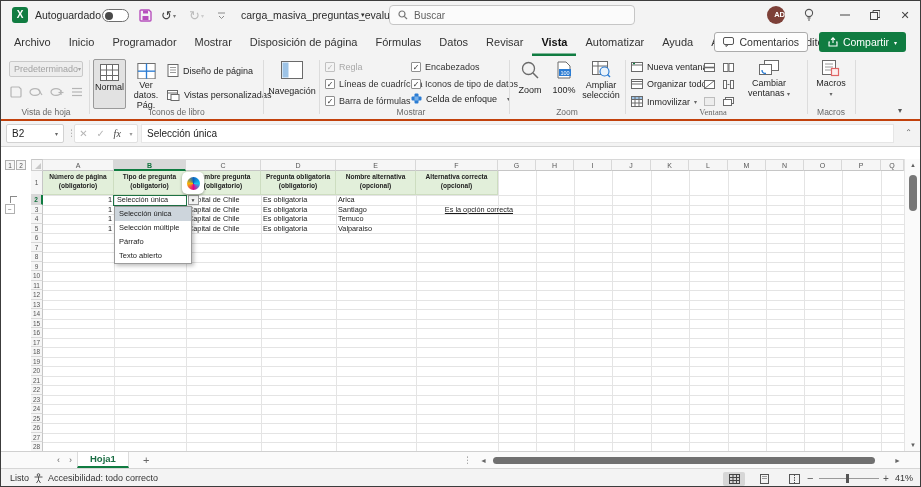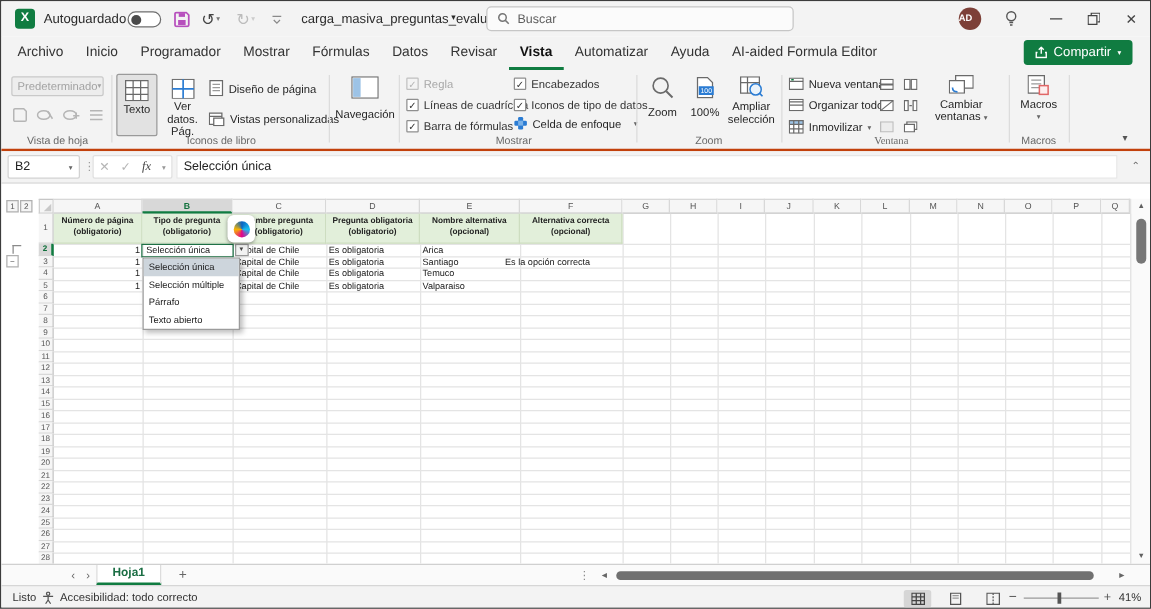--- a/index.html
+++ b/index.html
@@ -9,21 +9,21 @@
   
   .titlebar { position:absolute; top:0; left:0; right:0; height:28px; background:#f3f3f3; }
   .titlebar .item { position:absolute; font-size:10.5px; color:#2b2b2b; line-height:28px; white-space:nowrap; }
   .excel-logo { position:absolute; left:11px; top:6px; width:16px; height:16px; background:#107c41; border-radius:3px; color:#fff; font-size:10px; font-weight:bold; text-align:center; line-height:16px; }
   .toggle { position:absolute; left:101px; top:8px; width:27px; height:13px; border:1px solid #6e6e6e; border-radius:7px; background:#fff; }
   .toggle .knob { position:absolute; left:2px; top:1.5px; width:8px; height:8px; border-radius:50%; background:#4a4a4a; }
   .tb-ico { position:absolute; top:0; height:28px; display:flex; align-items:center; gap:1px; color:#444; }
   .chev { font-size:6px; color:#777; }
   .searchbox { position:absolute; left:388px; top:4px; width:246px; height:20px; background:#fbfbfb; border:1px solid #c6c6c6; border-radius:4px; display:flex; align-items:center; padding-left:8px; gap:6px; }
   .searchbox span { font-size:10px; color:#5f5f5f; }
-  .avatar { position:absolute; left:766px; top:5px; width:18px; height:18px; border-radius:50%; background:#7d4038; color:#fff; font-size:7.5px; font-weight:bold; text-align:left; line-height:18px; }
+  .avatar { position:absolute; left:766px; top:5px; width:18px; height:18px; border-radius:50%; background:#7d4038; color:#fff; font-size:7.5px; font-weight:bold; text-align:right; line-height:18px; }
   .capbtn { position:absolute; top:0; width:30px; height:28px; display:flex; align-items:center; justify-content:center; color:#444; font-size:11px; }
 
   
   .tabrow { position:absolute; top:28px; left:0; right:0; height:27px; background:#f3f3f3; display:flex; align-items:flex-end; padding-left:4px; }
   .rtab { font-size:11px; color:#333; padding:0 9px; line-height:25px; height:26px; }
   .rtab.active { font-weight:bold; color:#111; box-shadow:inset 0 -2.5px 0 #107c41; }
   .comments-btn { position:absolute; right:112px; top:31px; height:20px; border:1px solid #ababab; border-radius:3px; background:#fdfdfd; font-size:10.5px; color:#333; display:flex; align-items:center; gap:5px; padding:0 8px; }
   .share-btn { position:absolute; right:14px; top:31px; height:20px; border-radius:3px; background:#107c41; color:#fff; font-size:10.5px; display:flex; align-items:center; gap:5px; padding:0 9px; }
 
   
@@ -146,29 +146,37 @@
       </div>
     <div class="capbtn" style="right:0;">✕</div>
   </div>
 
   <div class="tabrow">
     <div id="tabs-holder" style="display:flex;text-align:center;">
         <div class="rtab">Archivo</div>
         <div class="rtab">Inicio</div>
         <div class="rtab">Programador</div>
         <div class="rtab">Mostrar</div>
+        <div class="rtab">Disposición de página</div>
         <div class="rtab">Fórmulas</div>
         <div class="rtab">Datos</div>
         <div class="rtab">Revisar</div>
         <div class="rtab active">Vista</div>
         <div class="rtab">Automatizar</div>
         <div class="rtab">Ayuda</div>
         <div class="rtab">AI-aided Formula Editor</div>
       </div>
   </div>
+  <div class="comments-btn">
+    <svg width="11" height="10" viewBox="0 0 11 10">
+        <rect x="0.5" y="0.5" width="10" height="7" rx="1.5" fill="none" stroke="#555"></rect>
+        <path d="M3 7.5 L3 9.5 L5.5 7.5" fill="none" stroke="#555"></path>
+      </svg>
+    <span>Comentarios</span>
+  </div>
   <div class="share-btn">
     <svg width="10" height="10" viewBox="0 0 10 10">
         <path d="M5 6 V1 M3 2.8 L5 0.8 L7 2.8" fill="none" stroke="#fff" stroke-width="1.1"></path>
         <path d="M2 5 H1 V9 H9 V5 H8" fill="none" stroke="#fff" stroke-width="1.1"></path>
       </svg>
     <span>Compartir</span>
     <span style="font-size:6px;">▾</span>
   </div>
 
   <div class="ribbon">
@@ -200,21 +208,21 @@
     <div class="gsep" style="left:88px;"></div>
 
     <div class="rbtn sel" style="left:92px;top:3px;width:33px;height:50px;padding-top:4px;">
       <svg width="19" height="17" viewBox="0 0 19 17">
           <rect x="0.5" y="0.5" width="18" height="16" fill="#fff" stroke="#6a6a6a"></rect>
           <line x1="0.5" y1="6" x2="18.5" y2="6" stroke="#6a6a6a"></line>
           <line x1="0.5" y1="11.5" x2="18.5" y2="11.5" stroke="#6a6a6a"></line>
           <line x1="6.5" y1="0.5" x2="6.5" y2="16.5" stroke="#6a6a6a"></line>
           <line x1="12.5" y1="0.5" x2="12.5" y2="16.5" stroke="#6a6a6a"></line>
         </svg>
-      <span>Texto</span>
+      <span>Normal</span>
     </div>
     <div class="rbtn" style="left:128px;top:3px;width:34px;height:52px;padding-top:4px;">
       <svg width="19" height="17" viewBox="0 0 19 17">
           <rect x="0.5" y="0.5" width="18" height="16" fill="#fff" stroke="#6a6a6a"></rect>
           <line x1="0.5" y1="8.5" x2="18.5" y2="8.5" stroke="#2b7cd3" stroke-width="1.4"></line>
           <line x1="9.5" y1="0.5" x2="9.5" y2="16.5" stroke="#2b7cd3" stroke-width="1.4"></line>
         </svg>
       <span style="width:32px;">Ver datos. Pág.</span>
     </div>
     <div class="hbtn" style="left:166px;top:8px;">
@@ -552,21 +560,21 @@
         <div>(opcional)</div>
       </div>
       <div class="dcell" style="left: 42px; width: 71px; top: 48px; height: 9.5px; line-height: 9.5px; text-align: right;">1</div>
       <div class="dcell" style="left: 185px; width: 75px; top: 48px; height: 9.5px; line-height: 9.5px; text-align: left;">Capital de Chile</div>
       <div class="dcell" style="left: 260px; width: 75px; top: 48px; height: 9.5px; line-height: 9.5px; text-align: left;">Es obligatoria</div>
       <div class="dcell" style="left: 335px; width: 80px; top: 48px; height: 9.5px; line-height: 9.5px; text-align: left;">Arica</div>
       <div class="dcell" style="left: 42px; width: 71px; top: 57.5px; height: 9.5px; line-height: 9.5px; text-align: right;">1</div>
       <div class="dcell" style="left: 185px; width: 75px; top: 57.5px; height: 9.5px; line-height: 9.5px; text-align: left;">Capital de Chile</div>
       <div class="dcell" style="left: 260px; width: 75px; top: 57.5px; height: 9.5px; line-height: 9.5px; text-align: left;">Es obligatoria</div>
       <div class="dcell" style="left: 335px; width: 80px; top: 57.5px; height: 9.5px; line-height: 9.5px; text-align: left;">Santiago</div>
-      <div class="dcell" style="left: 401px; width: 82px; top: 57.5px; height: 9.5px; line-height: 9.5px; text-align: left;">Es la opción correcta</div>
+      <div class="dcell" style="left: 432px; width: 82px; top: 57.5px; height: 9.5px; line-height: 9.5px; text-align: right; text-decoration: underline;">Es la opción correcta</div>
       <div class="dcell" style="left: 42px; width: 71px; top: 67px; height: 9.5px; line-height: 9.5px; text-align: right;">1</div>
       <div class="dcell" style="left: 185px; width: 75px; top: 67px; height: 9.5px; line-height: 9.5px; text-align: left;">Capital de Chile</div>
       <div class="dcell" style="left: 260px; width: 75px; top: 67px; height: 9.5px; line-height: 9.5px; text-align: left;">Es obligatoria</div>
       <div class="dcell" style="left: 335px; width: 80px; top: 67px; height: 9.5px; line-height: 9.5px; text-align: left;">Temuco</div>
       <div class="dcell" style="left: 42px; width: 71px; top: 76.5px; height: 9.5px; line-height: 9.5px; text-align: right;">1</div>
       <div class="dcell" style="left: 185px; width: 75px; top: 76.5px; height: 9.5px; line-height: 9.5px; text-align: left;">Capital de Chile</div>
       <div class="dcell" style="left: 260px; width: 75px; top: 76.5px; height: 9.5px; line-height: 9.5px; text-align: left;">Es obligatoria</div>
       <div class="dcell" style="left: 335px; width: 80px; top: 76.5px; height: 9.5px; line-height: 9.5px; text-align: left;">Valparaiso</div>
       <div class="dcell" style="left: 114px; width: 70px; top: 48px; height: 9.5px; line-height: 9.5px; z-index: 2; background: rgb(255, 255, 255);">Selección única</div>
     </div>

